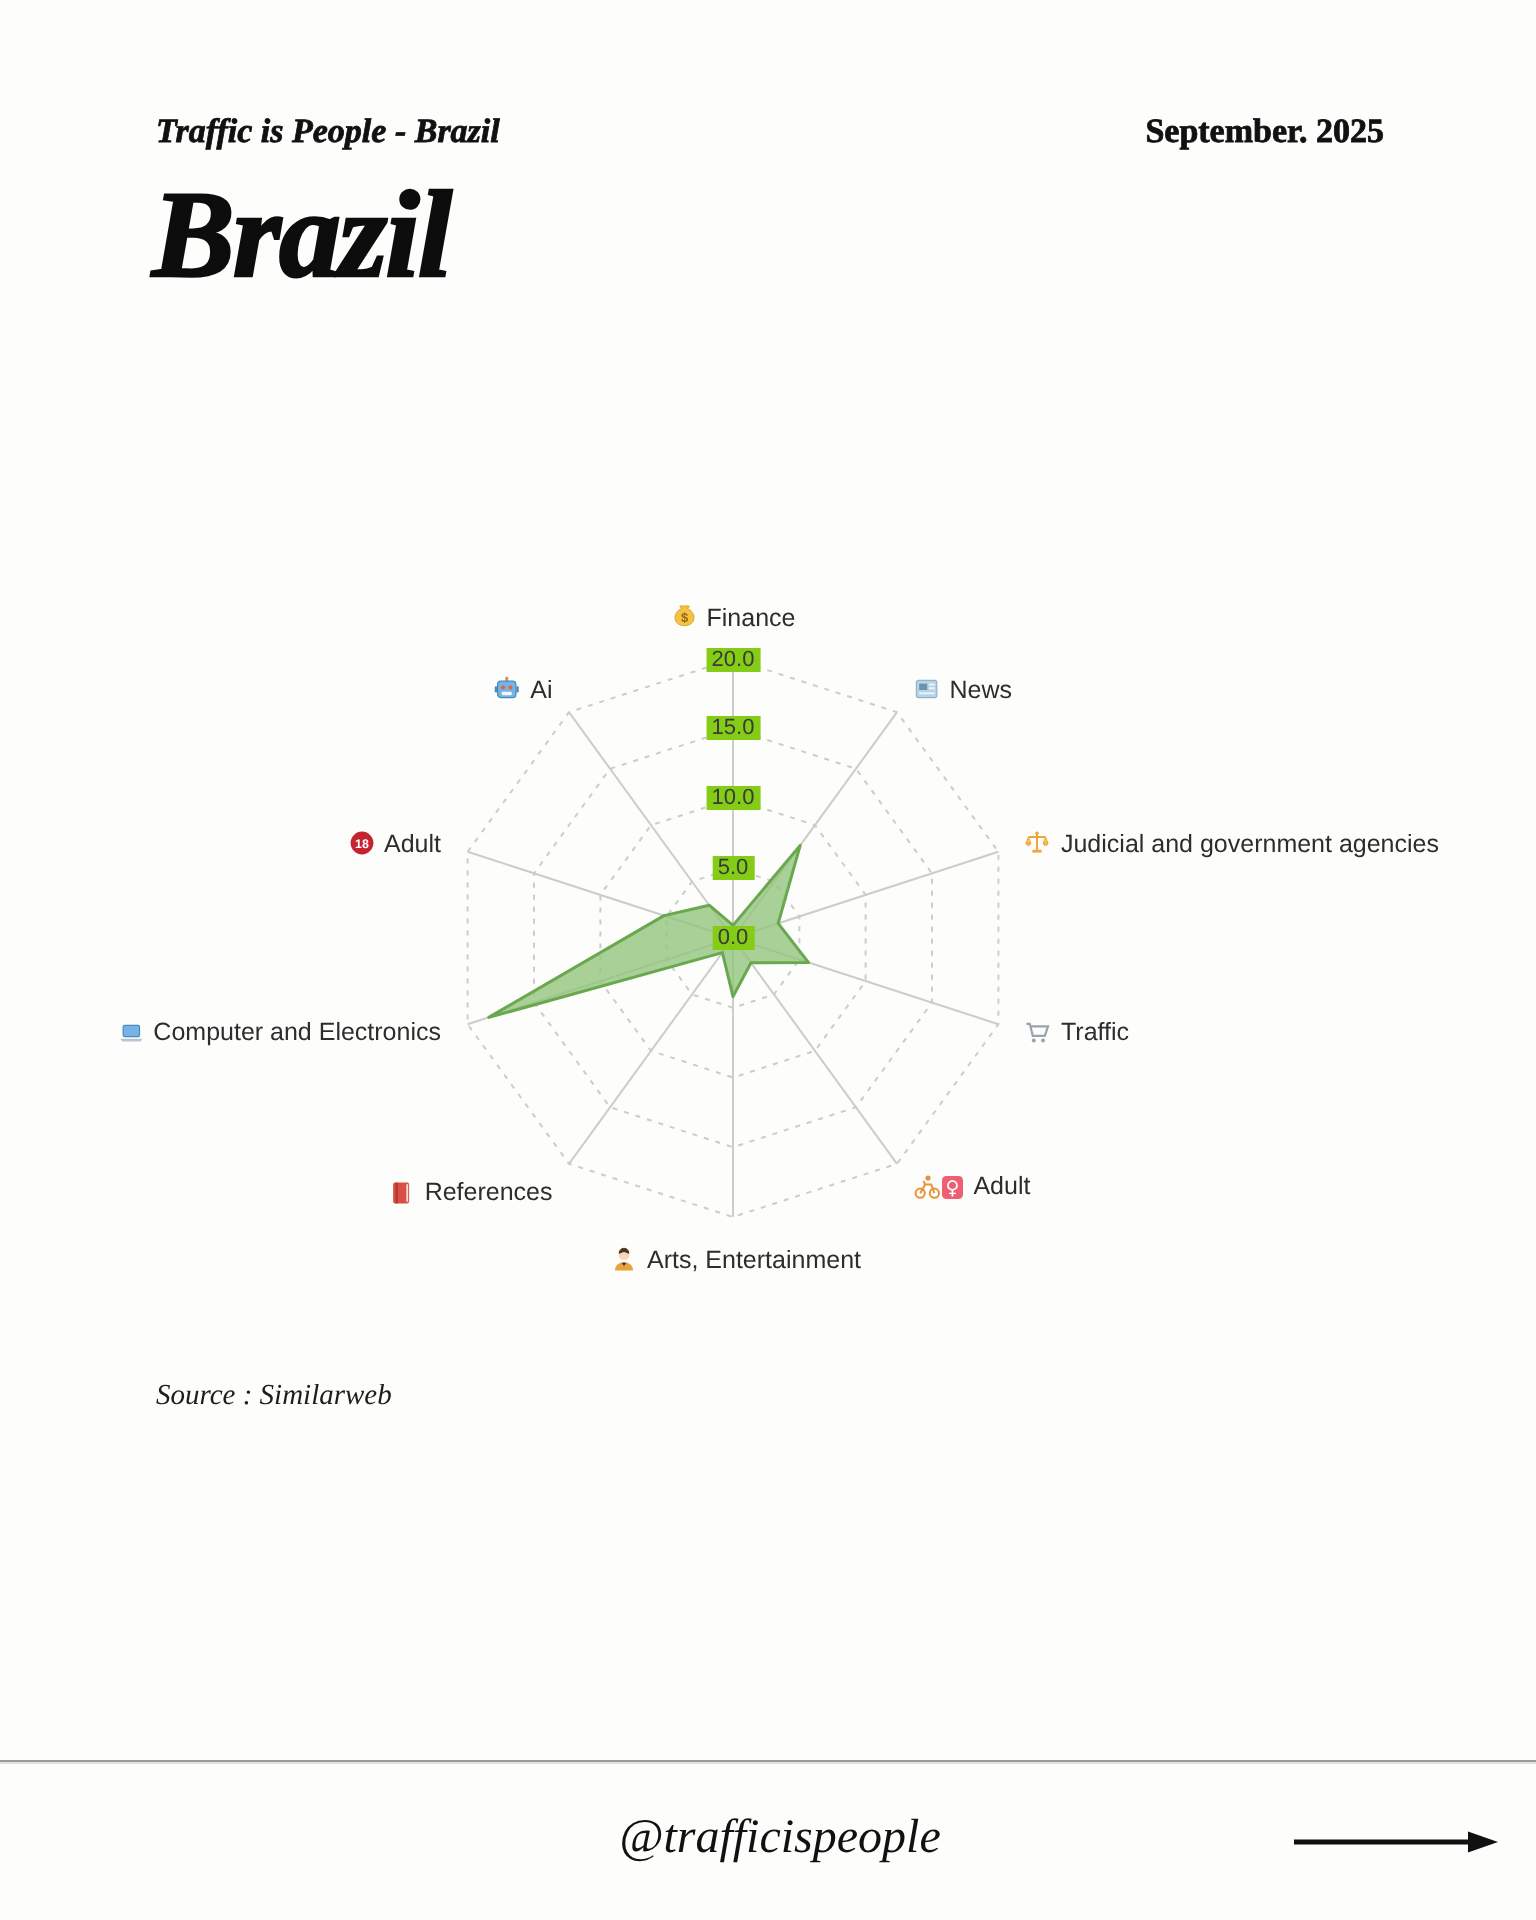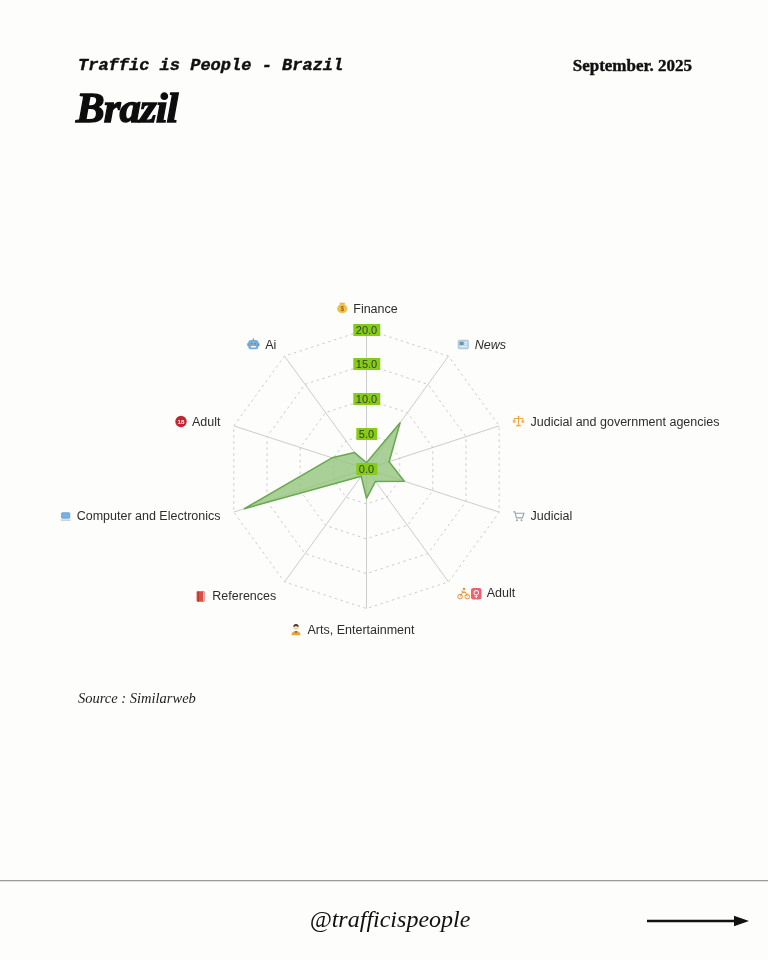--- a/index.html
+++ b/index.html
@@ -6,37 +6,37 @@
   html, body { background: #fdfdfb; }
   .page {
     position: relative;
     width: 768px; height: 960px;
     background: #fdfdfb;
     overflow: hidden;
     font-family: "Liberation Sans", sans-serif;
   }
   .kicker {
     position: absolute; left: 78px; top: 56px;
-    font-family: Liberation Mono, monospace;
+    font-family: Liberation Serif, serif;
     font-style: italic; font-weight: bold;
     font-size: 17px; color: #111;
     -webkit-text-stroke: 0.4px #111;
   }
   .date {
     position: absolute; right: 76px; top: 56px;
     font-family: "Liberation Serif", serif;
     font-weight: bold;
     font-size: 17px; color: #111;
     -webkit-text-stroke: 0.4px #111;
   }
   .big-title {
     position: absolute; left: 76px; top: 84px;
     font-family: "Liberation Serif", serif;
     font-style: italic; font-weight: bold;
-    font-size: 43px; line-height: 1.1; color: #0d0d0d;
+    font-size: 62px; line-height: 1.1; color: #0d0d0d;
     letter-spacing: -1px;
     -webkit-text-stroke: 1.3px #0d0d0d;
   }
   #chart { position: absolute; left: 0; top: 0; width: 768px; height: 960px; }
   .chart-svg { position: absolute; left: 0; top: 0; pointer-events: none; }
   .tick {
     position: absolute;
     transform: translate(-50%, -50%);
     font-size: 11px; color: #3a3a3a;
     background: #84cc16; padding: 0 3px;
@@ -100,21 +100,21 @@
       <span class="tick" style="left: 366.5px; top: 329.5px;">20.0</span>
       <div class="cat-label" style="left: 366.5px; top: 315.5px; transform: translate(-50%, -100%);">
         <span class="cat-icon">
           <svg width="13" height="13" viewBox="0 0 13 13">
             <path d="M5 2.3 4.1 1h4.8L8 2.3c2 .9 3.2 2.6 3.2 4.5 0 2.6-2 4-4.7 4s-4.7-1.4-4.7-4C1.8 4.9 3 3.2 5 2.3z" fill="#f5c242" stroke="#d9a32a" stroke-width=".5"></path>
             <text x="6.5" y="9" font-size="6.5" font-weight="bold" text-anchor="middle" fill="#93671c" font-family="Liberation Sans,sans-serif">$</text>
           </svg>
         </span>
         <span class="cat-text">Finance</span>
       </div>
-      <div class="cat-label" style="left: 456.725px; top: 344.816px; transform: translate(0px, -50%); font-style: italic;">
+      <div class="cat-label" style="left: 456.725px; top: 344.816px; transform: translate(0px, -50%);">
         <span class="cat-icon">
           <svg width="13" height="13" viewBox="0 0 13 13">
             <rect x="1.2" y="2.2" width="10.2" height="8.6" rx="1" fill="#b9d3e6" stroke="#8fb3cc" stroke-width=".6"></rect>
             <rect x="2.6" y="3.8" width="4" height="3.2" fill="#6b93ad"></rect>
             <rect x="7.5" y="3.8" width="2.8" height=".9" fill="#eef5fa"></rect>
             <rect x="7.5" y="5.7" width="2.8" height=".9" fill="#eef5fa"></rect>
             <rect x="2.6" y="8.2" width="7.7" height=".9" fill="#eef5fa"></rect>
           </svg>
         </span>
         <span class="cat-text">News</span>
@@ -141,38 +141,38 @@
       <div class="cat-label" style="left: 512.487px; top: 516.434px; transform: translate(0px, -50%);">
         <span class="cat-icon">
           <svg width="13" height="13" viewBox="0 0 13 13">
             <g fill="none" stroke="#98a4ab" stroke-width="1.1">
               <path d="M1.2 1.9h1.7l1.5 6h6l1.6-4.7H3.3"></path>
             </g>
             <circle cx="4.9" cy="10.3" r="1" fill="#98a4ab"></circle>
             <circle cx="9.5" cy="10.3" r="1" fill="#98a4ab"></circle>
           </svg>
         </span>
-        <span class="cat-text">Judicial</span>
+        <span class="cat-text">Traffic</span>
       </div>
       <div class="cat-label" style="left: 456.725px; top: 593.184px; transform: translate(0px, -50%);">
         <span class="cat-icon">
           <svg width="25" height="13" viewBox="0 0 25 13">
             <g fill="none" stroke="#e8923a" stroke-width="1">
               <circle cx="3.1" cy="9.6" r="2.3"></circle>
               <circle cx="10.2" cy="9.6" r="2.3"></circle>
               <path d="M3.1 9.6 5.6 5.2h3l1.6 4.4M5.6 5.2 4.7 3.5M8.3 5.2H4.9"></path>
             </g>
             <circle cx="7" cy="2" r="1.3" fill="#e8923a"></circle>
             <rect x="14" y="1" width="10.5" height="11.5" rx="2.2" fill="#ee5f74"></rect>
             <text x="19.2" y="10" font-size="9.5" text-anchor="middle" fill="#fff" font-family="DejaVu Sans,sans-serif">♀</text>
           </svg>
         </span>
         <span class="cat-text">Adult</span>
       </div>
-      <div class="cat-label" style="left: 352px; top: 622.5px; transform: translate(-50%, 0px);">
+      <div class="cat-label" style="left: 368px; top: 622.5px; transform: translate(-50%, 0px);">
         <span class="cat-icon">
           <svg width="13" height="13" viewBox="0 0 13 13">
             <path d="M2 12.2c0-2.6 2-4.1 4.5-4.1s4.5 1.5 4.5 4.1z" fill="#e8a33d"></path>
             <circle cx="6.5" cy="4.3" r="2.7" fill="#f7d7b6"></circle>
             <path d="M3.8 3.6a2.7 2.7 0 0 1 5.4 0c-.9.6-1.8-.6-2.7-.6s-1.8 1.2-2.7.6z" fill="#4a3728"></path>
             <path d="M5.3 8.4h2.4L6.5 10z" fill="#31373d"></path>
           </svg>
         </span>
         <span class="cat-text">Arts, Entertainment</span>
       </div>

